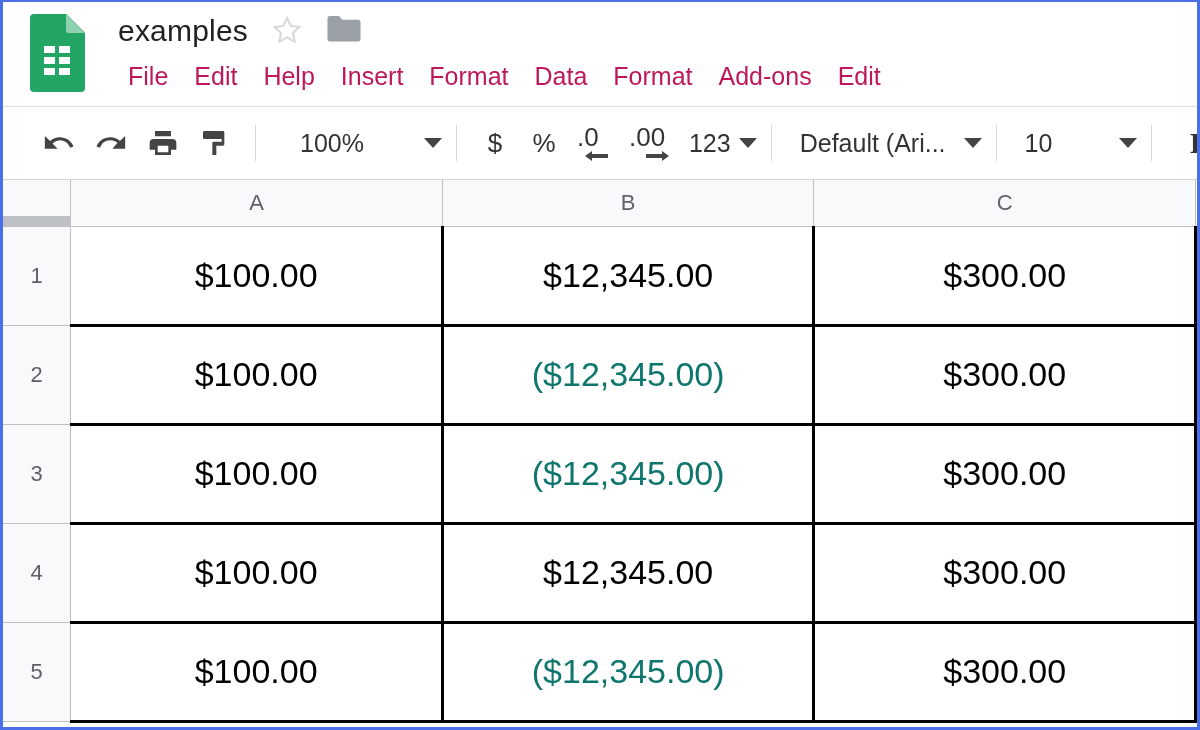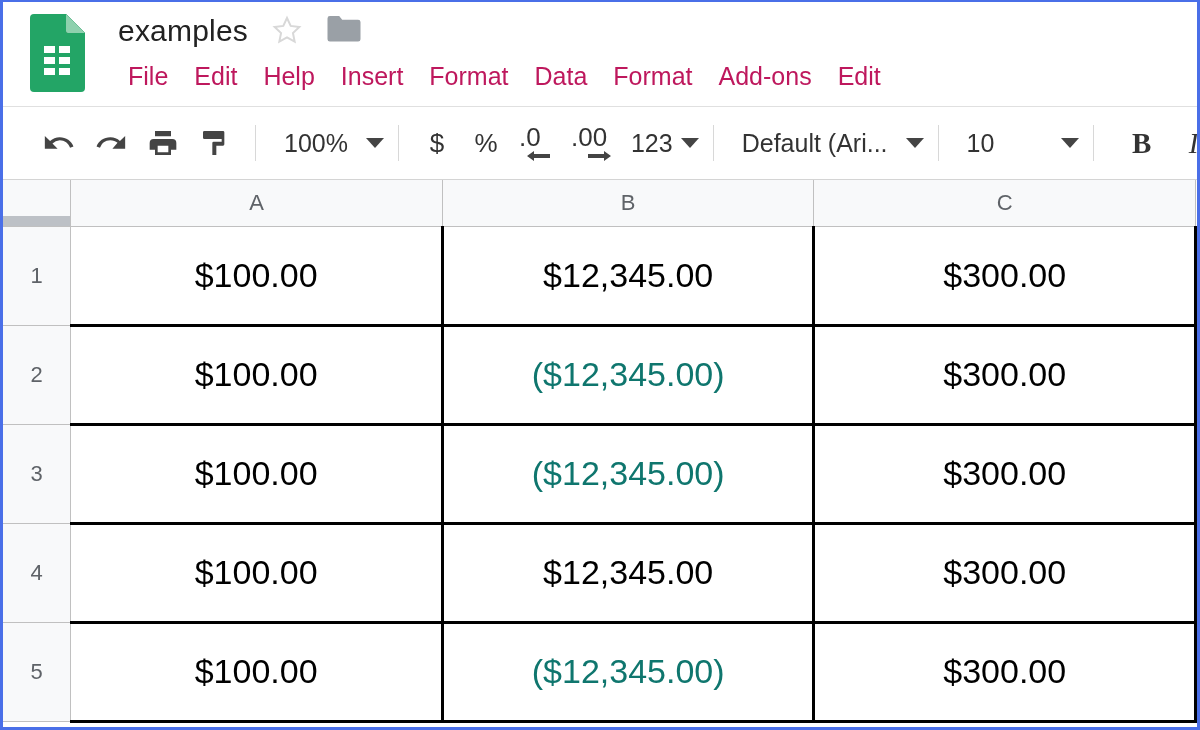--- a/index.html
+++ b/index.html
@@ -209,21 +209,21 @@
     </span>
 
     <span class="tb-btn">
       <svg width="32" height="32" viewBox="0 0 24 24" fill="#444">
         <path d="M17 3H4a1 1 0 0 0-1 1v4a1 1 0 0 0 1 1h13v2h-6a1 1 0 0 0-1 1v9h3v-7h5a1 1 0 0 0 1-1V4a1 1 0 0 0-1-1z"></path>
       </svg>
     </span>
 
     <span class="tb-sep"></span>
 
-    <span class="tb-combo" style="margin-left:14px;">
+    <span class="tb-combo" style="margin-left:30px;gap:42px;">
       <span class="lbl">100%</span>
       <span class="caret"></span>
     </span>
 
     <span class="tb-sep"></span>
 
     <span class="tb-btn" style="width:48px;">
       <span class="fmt-txt">$</span>
     </span>
 

